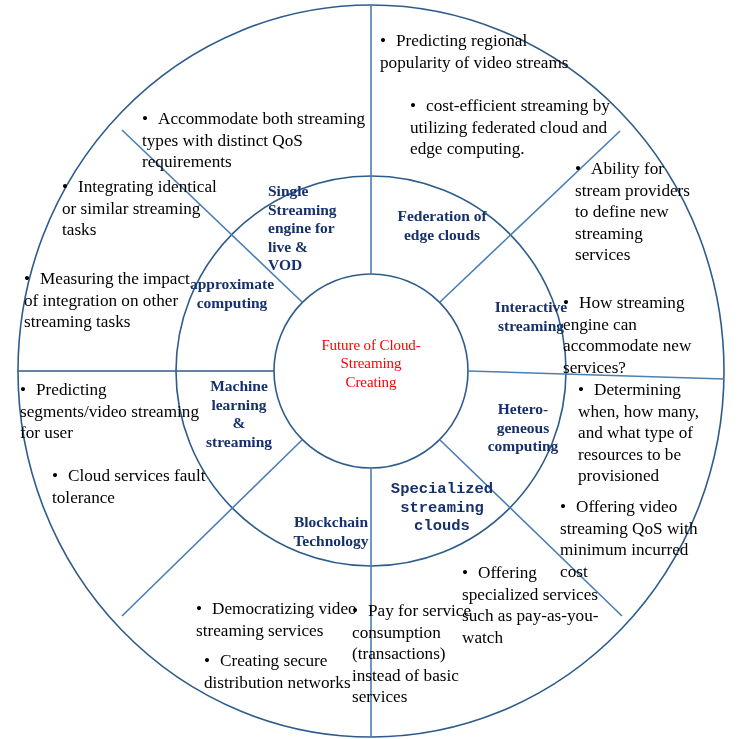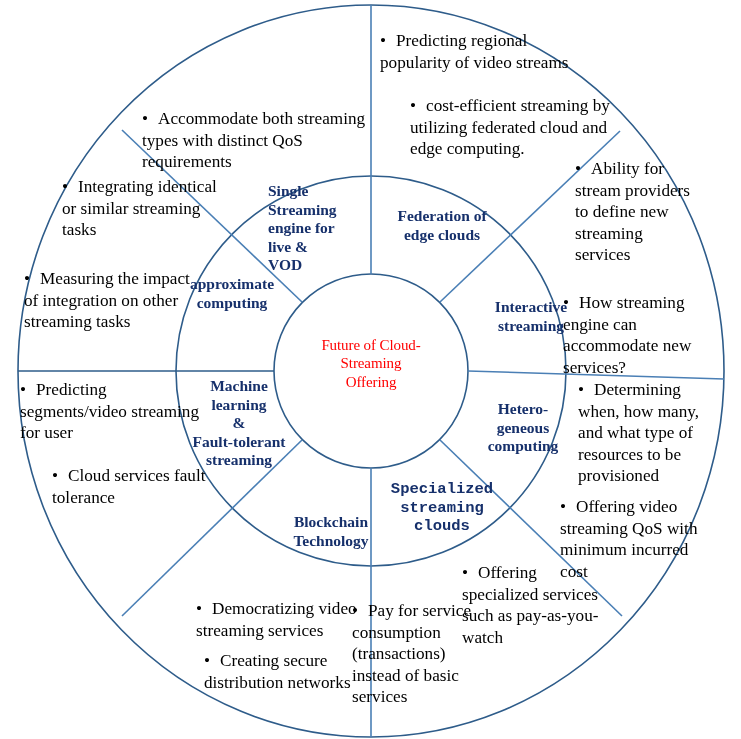--- a/index.html
+++ b/index.html
@@ -125,21 +125,21 @@
 
     <line class="divider" x1="440" y1="302" x2="620" y2="131"></line>
     <line class="divider" x1="440" y1="440" x2="622" y2="616"></line>
     <line class="divider" x1="302" y1="440" x2="122" y2="616"></line>
     <line class="divider" x1="302" y1="302" x2="122" y2="130"></line>
   </svg>
 
   <div class="center-label">
     <div>Future of Cloud-</div>
     <div>Streaming</div>
-    <div>Offering</div>
+    <div>Creating</div>
   </div>
 
   <div class="inner-label il-single">
     <div>Single</div>
     <div>Streaming</div>
     <div>engine for</div>
     <div>live &amp;</div>
     <div>VOD</div>
   </div>
 
@@ -167,21 +167,20 @@
 
   <div class="inner-label il-blockchain">
     <div>Blockchain</div>
     <div>Technology</div>
   </div>
 
   <div class="inner-label il-ml">
     <div>Machine</div>
     <div>learning</div>
     <div>&amp;</div>
-    <div>Fault-tolerant</div>
     <div>streaming</div>
   </div>
 
   <div class="inner-label il-reuse">
     <div>approximate</div>
     <div>computing</div>
   </div>
 
   <div class="outer-item o-single2">
     <span class="bul">•</span><span>Accommodate both streaming types with distinct QoS requirements</span>

